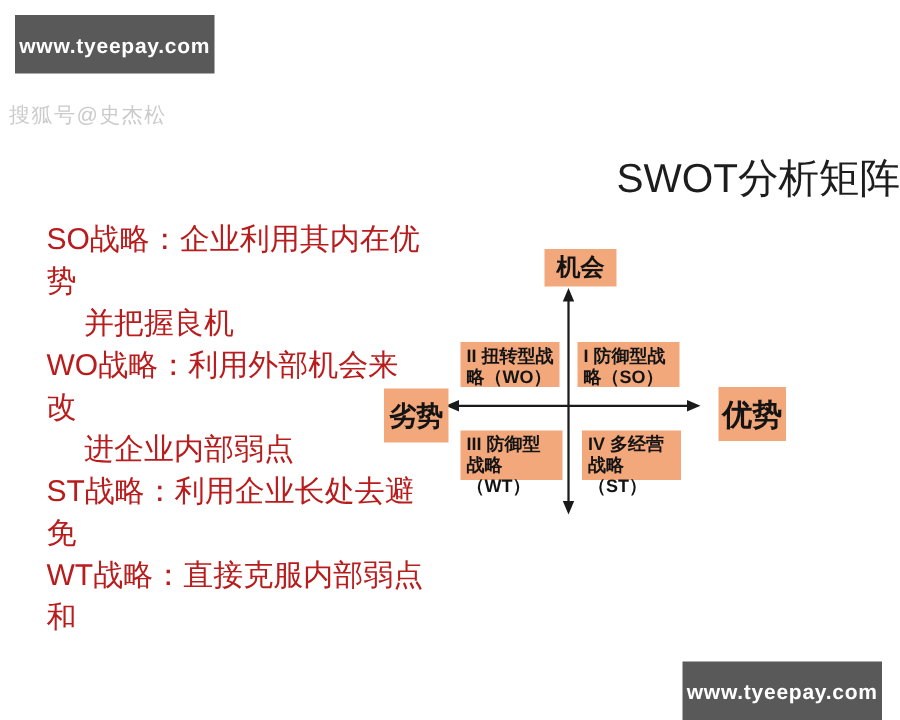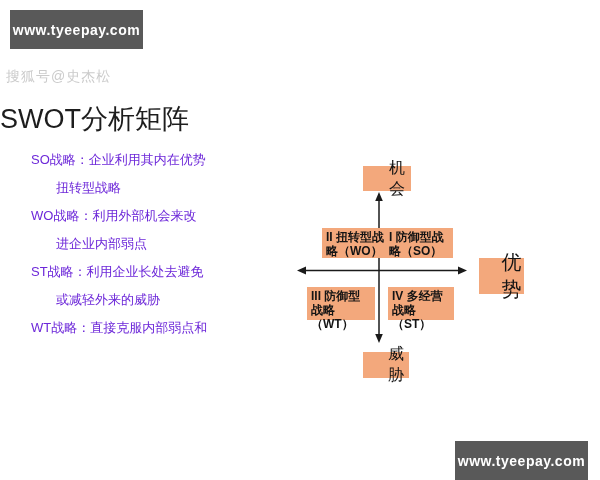--- a/index.html
+++ b/index.html
@@ -39,123 +39,121 @@
     color: #cbcbcb;
     letter-spacing: 1px;
   }
 
   
   .title {
     position: absolute;
     left: 0;
     top: 101px;
     width: 600px;
-    text-align: left;
+    text-align: right;
     font-size: 27px;
     font-weight: 500;
     color: #1d1d1d;
   }
 
   
   .definitions {
     position: absolute;
     left: 31px;
     top: 146px;
     width: 252px;
-    font-size: 13px;
+    font-size: 20px;
     line-height: 28px;
-    color: #6d28d9;
+    color: #b91c1c;
   }
   .def-l2 { margin-left: 25px; }
 
   
   .axes {
     position: absolute;
     left: 0;
     top: 0;
     width: 600px;
     height: 480px;
     pointer-events: none;
   }
 
   
   .obox {
     position: absolute;
     background: #f3a87c;
     color: #141414;
-    font-weight: normal;
+    font-weight: bold;
     display: flex;
     align-items: center;
     justify-content: center;
     text-align: center;
-    padding-left: 20px;
   }
   .axis-top    { left: 363px; top: 166px; width: 48px; height: 25px; font-size: 16px; }
   .axis-bottom { left: 363px; top: 352px; width: 46px; height: 26px; font-size: 16px; }
   .axis-left   { left: 256px; top: 259px; width: 43px; height: 36px; font-size: 18px; }
   .axis-right  { left: 479px; top: 258px; width: 45px; height: 36px; font-size: 20px; }
 
   .quad {
     position: absolute;
     background: #f3a87c;
     color: #141414;
     font-weight: bold;
     font-size: 12px;
     line-height: 14px;
     padding: 2px 4px;
     text-align: left;
     display: block;
   }
-  .quad-2 { left: 307px; top: 228px; width: 66px; height: 30px; margin-left: 15px; }
+  .quad-2 { left: 307px; top: 228px; width: 66px; height: 30px; }
   .quad-1 { left: 385px; top: 228px; width: 68px; height: 30px; }
   .quad-3 { left: 307px; top: 287px; width: 68px; height: 33px; }
   .quad-4 { left: 388px; top: 287px; width: 66px; height: 33px; }
 </style>
 </head>
 <body>
 
 <div class="stage">
 
   <div class="badge badge-top">
     <span>www.tyeepay.com</span>
   </div>
 
   <div class="sohu-watermark">搜狐号@史杰松</div>
 
   <h1 class="title">SWOT分析矩阵</h1>
 
   <div class="definitions">
     <div>
       <div class="def-l1">SO战略：企业利用其内在优势</div>
-      <div class="def-l2">扭转型战略</div>
+      <div class="def-l2">并把握良机</div>
     </div>
     <div>
       <div class="def-l1">WO战略：利用外部机会来改</div>
       <div class="def-l2">进企业内部弱点</div>
     </div>
     <div>
       <div class="def-l1">ST战略：利用企业长处去避免</div>
-      <div class="def-l2">或减轻外来的威胁</div>
     </div>
     <div>
       <div class="def-l1">WT战略：直接克服内部弱点和</div>
     </div>
   </div>
 
   <svg class="axes" viewBox="0 0 600 480" xmlns="http://www.w3.org/2000/svg">
     <line x1="379" y1="199" x2="379" y2="337" stroke="#1a1a1a" stroke-width="1.5"></line>
     <line x1="303" y1="270.5" x2="461" y2="270.5" stroke="#1a1a1a" stroke-width="1.5"></line>
     <polygon points="379,192 375.2,201 382.8,201" fill="#1a1a1a"></polygon>
     <polygon points="379,343 375.2,334 382.8,334" fill="#1a1a1a"></polygon>
     <polygon points="297,270.5 306,266.6 306,274.4" fill="#1a1a1a"></polygon>
     <polygon points="467,270.5 458,266.6 458,274.4" fill="#1a1a1a"></polygon>
   </svg>
 
   <div class="obox axis-top">机会</div>
-  <div class="obox axis-bottom">威胁</div>
+  <div class="obox axis-left">劣势</div>
   <div class="obox axis-right">优势</div>
 
   <div class="quad quad-2">II 扭转型战略（WO）</div>
   <div class="quad quad-1">I 防御型战略（SO）</div>
   <div class="quad quad-3">III 防御型战略（WT）</div>
   <div class="quad quad-4">IV 多经营战略（ST）</div>
 
   <div class="badge badge-bottom">
     <span>www.tyeepay.com</span>
   </div>

